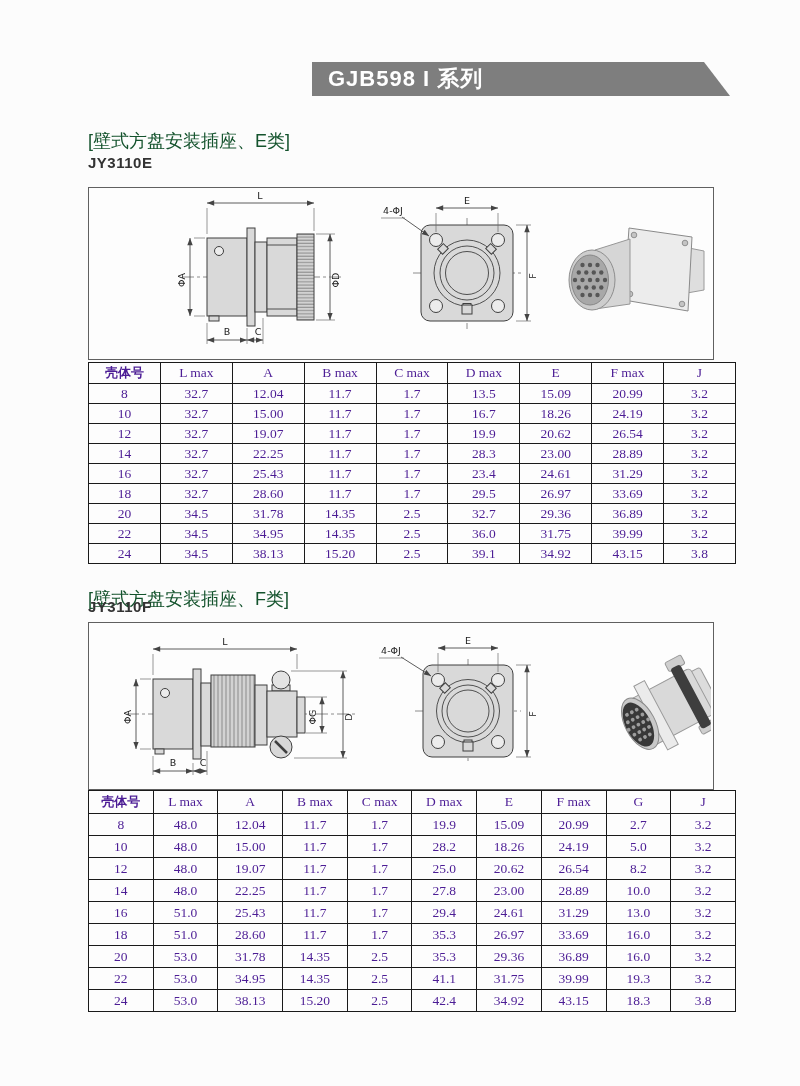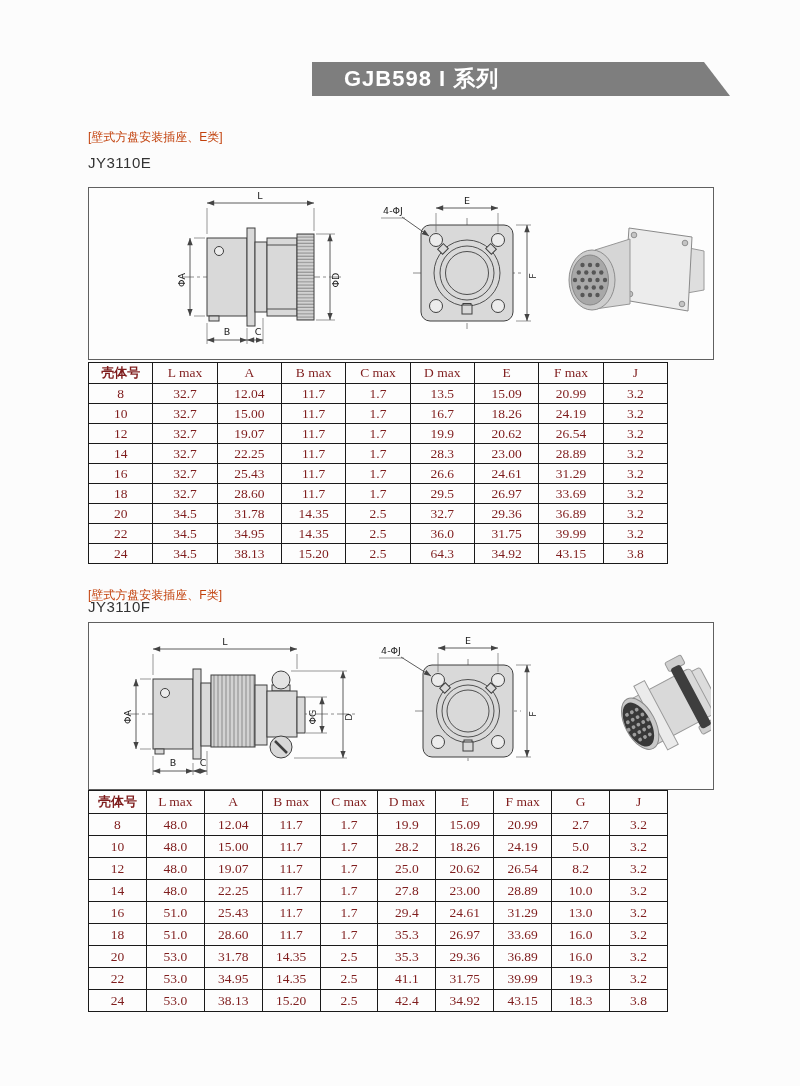--- a/index.html
+++ b/index.html
@@ -1,32 +1,32 @@
 <!DOCTYPE html>
 <html><head>
 <meta charset="utf-8">
 <style>
   html,body{margin:0;padding:0;background:#e9e9e9;}
   .page{position:relative;width:800px;height:1086px;background:#fcfcfc;overflow:hidden;
         font-family:"Liberation Sans",sans-serif;color:#1a1a1a;}
   
   .banner{position:absolute;left:312px;top:62px;width:418px;height:34px;background:#7e7e7e;
           clip-path:polygon(0 0,calc(100% - 26px) 0,100% 100%,0 100%);}
-  .banner span{display:block;line-height:34px;padding-left:32px;color:#fff;
+  .banner span{display:block;line-height:34px;padding-left:16px;color:#fff;
                font-size:22px;font-weight:bold;letter-spacing:1px;
                font-family:"Liberation Sans",sans-serif;}
   
-  .caption{position:absolute;left:88px;font-size:12px;color:#c2410c;}
-  .model{position:absolute;left:88px;font-size:15px;color:#333;letter-spacing:0.5px;}
+  .caption{position:absolute;left:88px;font-size:18px;color:#14532d;}
+  .model{position:absolute;left:88px;font-size:15px;color:#333;letter-spacing:0.5px;font-weight:bold;}
   
   .drawing-box{position:absolute;left:88px;width:624px;background:#fdfdfd;border:1px solid #606060;}
   .drawing-box svg{display:block;}
   
-  table.dims{position:absolute;left:88px;width:580px;border-collapse:collapse;table-layout:fixed;
-             font-family:"Liberation Serif",serif;font-size:13.5px;color:#7f1d1d;
+  table.dims{position:absolute;left:88px;width:648px;border-collapse:collapse;table-layout:fixed;
+             font-family:"Liberation Serif",serif;font-size:13.5px;color:#4c1d95;
              border:1.5px solid #1a1a1a;background:#fdfdfd;}
   table.dims th,table.dims td{border:1px solid #1a1a1a;text-align:center;padding:0;font-weight:normal;}
   table.dims th:first-child{font-weight:bold;font-family:"Liberation Sans",sans-serif;font-size:13px;}
   table.t1 th{height:20px;} table.t1 td{height:19px;}
   table.t2 th{height:22px;} table.t2 td{height:21px;}
   
   .part{fill:#d9d9d9;stroke:#3f3f3f;stroke-width:1;}
   .part-line{stroke:#3f3f3f;stroke-width:0.9;fill:none;}
   .dim{stroke:#4a4a4a;stroke-width:0.9;fill:none;}
   .ext{stroke:#6a6a6a;stroke-width:0.7;fill:none;}
@@ -227,21 +227,21 @@
           <td>23.00</td>
           <td>28.89</td>
           <td>3.2</td>
         </tr>
         <tr>
           <td>16</td>
           <td>32.7</td>
           <td>25.43</td>
           <td>11.7</td>
           <td>1.7</td>
-          <td>26.6</td>
+          <td>23.4</td>
           <td>24.61</td>
           <td>31.29</td>
           <td>3.2</td>
         </tr>
         <tr>
           <td>18</td>
           <td>32.7</td>
           <td>28.60</td>
           <td>11.7</td>
           <td>1.7</td>
@@ -271,21 +271,21 @@
           <td>31.75</td>
           <td>39.99</td>
           <td>3.2</td>
         </tr>
         <tr>
           <td>24</td>
           <td>34.5</td>
           <td>38.13</td>
           <td>15.20</td>
           <td>2.5</td>
-          <td>64.3</td>
+          <td>39.1</td>
           <td>34.92</td>
           <td>43.15</td>
           <td>3.8</td>
         </tr>
       </tbody>
   </table>
 
   <div class="caption" style="top:587px">[壁式方盘安装插座、F类]</div>
   <div class="model" style="top:598px">JY3110F</div>
 

